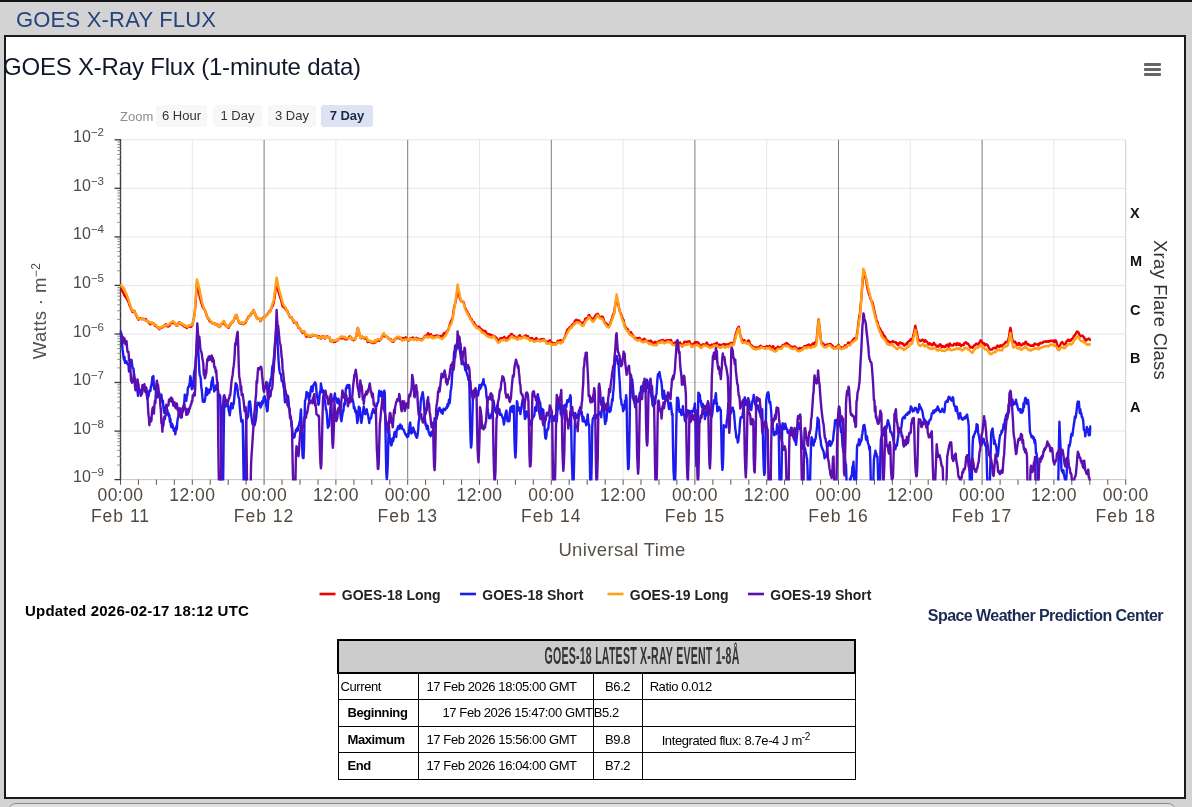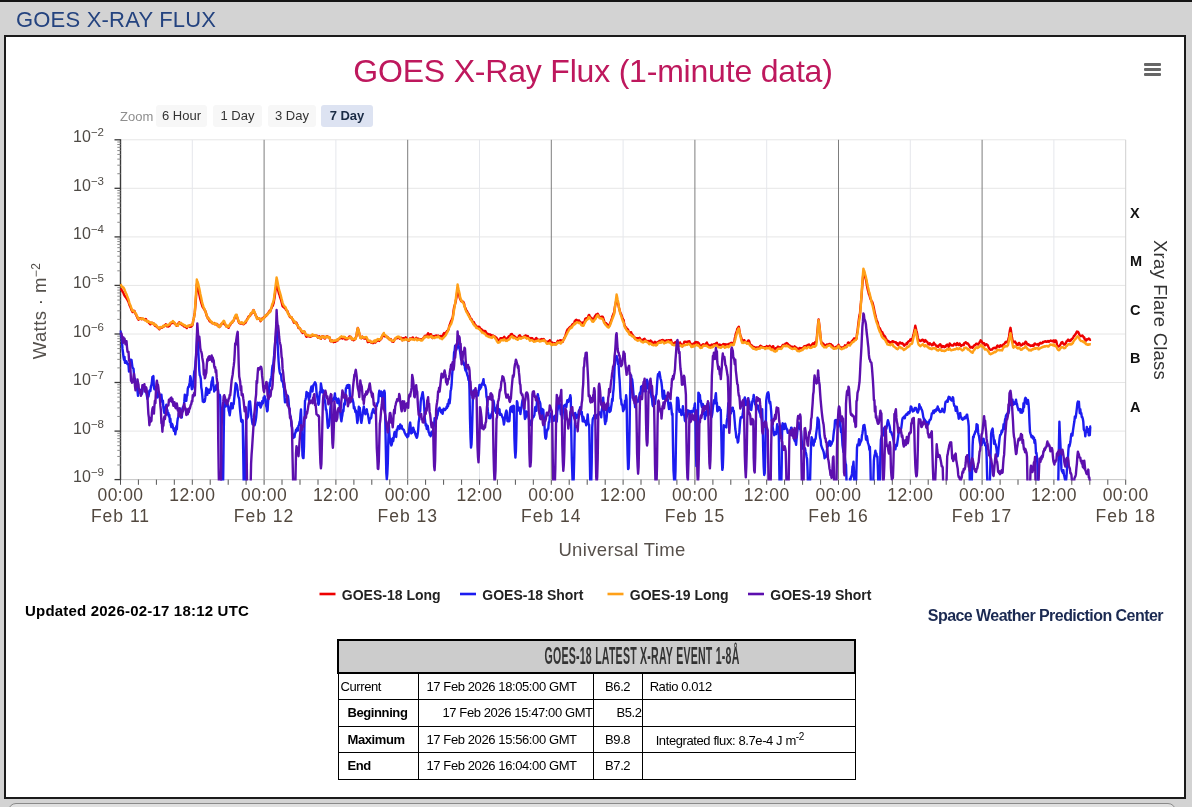--- a/index.html
+++ b/index.html
@@ -1,19 +1,19 @@
 <!DOCTYPE html>
 <html><head><meta charset="utf-8"><style>
 *{margin:0;padding:0;box-sizing:border-box}
 body{width:1192px;height:807px;background:#d3d3d3;overflow:hidden;position:relative;font-family:"Liberation Sans",sans-serif}
 #topline{position:absolute;left:0;top:0;width:1192px;height:2px;background:#141414}
 #hdr{position:absolute;left:16px;top:7px;font-size:22px;font-weight:normal;color:#24437f;letter-spacing:0.2px}
 #panel{position:absolute;left:4px;top:35px;width:1182px;height:764px;background:#fff;border:2px solid #1b1b1b}
 #botbox{position:absolute;left:8px;top:803px;width:1168px;height:20px;background:#e0e0e0;border:1px solid #8a8a8a;border-radius:8px 8px 0 0}
-#title{position:absolute;left:3px;top:53px;width:1180px;text-align:center;font-size:32px;color:#be185d;letter-spacing:-0.2px}
+#title{position:absolute;left:3px;top:53px;width:1180px;font-size:24px;color:#0f172a;letter-spacing:-0.2px}
 .bar{position:absolute;left:1144px;width:17px;height:3.6px;background:#666;border-radius:1px}
 #zoomlbl{position:absolute;left:120px;top:109px;font-size:13px;color:#8e8e8e}
 .zbtn{position:absolute;top:105px;height:22px;background:#f7f7f7;border-radius:3px;font-size:13px;color:#333;text-align:center;line-height:22px}
 .zsel{background:#dde3f2;font-weight:bold;color:#1a2b45}
 #updated{position:absolute;left:25px;top:602px;font-size:15px;font-weight:bold;color:#000;letter-spacing:0.2px}
 #swpc{position:absolute;right:29px;top:607px;font-size:16px;font-weight:bold;color:#1b2a52;letter-spacing:-0.55px}
 table{position:absolute;left:337px;top:639px;border-collapse:collapse;table-layout:fixed;font-size:13px;letter-spacing:-0.4px;color:#000}
 td{border:1px solid #000;overflow:hidden;white-space:nowrap}
 #svg{position:absolute;left:0;top:0}
 </style></head>
@@ -252,28 +252,28 @@
       </tr>
 <tr>
         <td style="height:26.5px;font-weight:normal;padding-left:2px">Current</td>
         <td style="padding-left:8px">17 Feb 2026 18:05:00 GMT</td>
         <td style="text-align:center">B6.2</td>
         <td style="padding-left:7px">Ratio 0.012</td>
       </tr>
 <tr>
         <td style="height:26.5px;font-weight:bold;padding-left:9px">Beginning</td>
         <td style="padding-left:24px">17 Feb 2026 15:47:00 GMT</td>
-        <td style="text-align:right">B5.2</td>
+        <td style="text-align:left">B5.2</td>
         <td></td>
       </tr>
 <tr>
         <td style="height:26.5px;font-weight:bold;padding-left:9px">Maximum</td>
         <td style="padding-left:8px">17 Feb 2026 15:56:00 GMT</td>
         <td style="text-align:center">B9.8</td>
-        <td style="padding-left:13px">Integrated flux: 8.7e-4 J m<sup style="font-size:10px">-2</sup></td>
+        <td style="padding-left:19px">Integrated flux: 8.7e-4 J m<sup style="font-size:10px">-2</sup></td>
       </tr>
 <tr>
         <td style="height:26.5px;font-weight:bold;padding-left:9px">End</td>
         <td style="padding-left:8px">17 Feb 2026 16:04:00 GMT</td>
         <td style="text-align:center">B7.2</td>
         <td></td>
       </tr>
 </tbody>
   </table>
 <div id="updated">Updated 2026-02-17 18:12 UTC</div>

